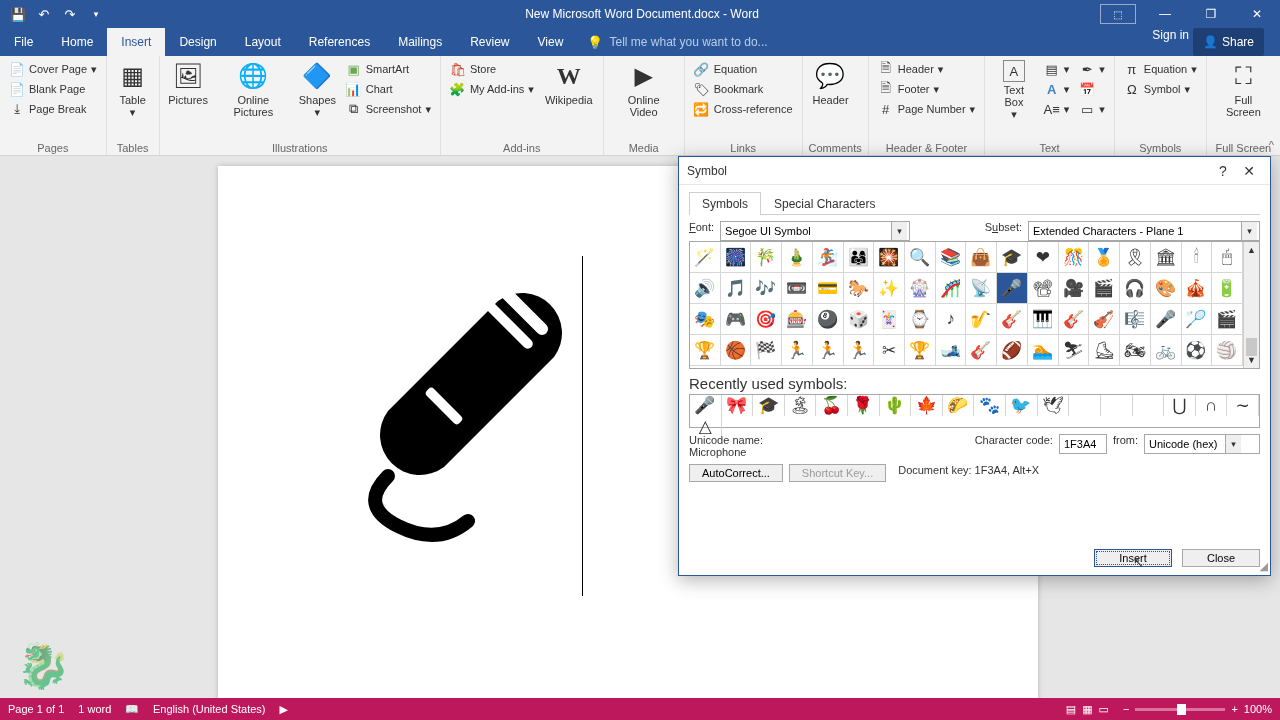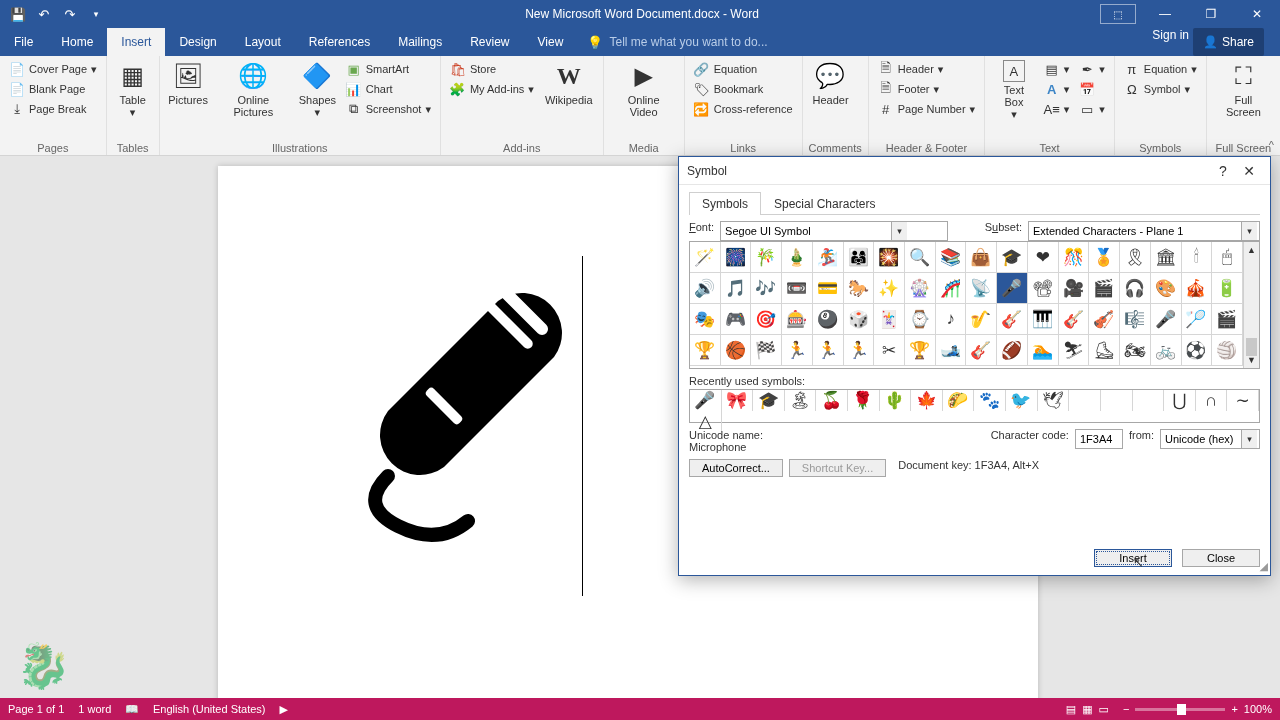--- a/index.html
+++ b/index.html
@@ -61,21 +61,21 @@
 .combo .dd{width:16px;text-align:center;border-left:1px solid #a7a7a7;font-size:9px;background:#efefef;height:100%;display:flex;align-items:center;justify-content:center;}
 
 .grid-wrap{ border:1px solid #a7a7a7; height:128px; display:flex;}
 .sym-grid { flex:1; display:grid; grid-template-columns: repeat(18, 1fr); grid-auto-rows:31px;}
 .sym-cell { border-right:1px solid #d6d6d6; border-bottom:1px solid #d6d6d6; display:flex; align-items:center;justify-content:center; font-size:17px; background:#fff;}
 .sym-cell.sel { background:#2b579a; color:#fff;}
 .grid-scroll{ width:16px; background:#efefef; border-left:1px solid #cfcfcf; position:relative;}
 .grid-scroll .sarrow{height:16px;display:flex;align-items:center;justify-content:center;font-size:9px;}
 .grid-scroll .thumb{position:absolute;left:2px;right:2px;top:96px;height:18px;background:#c8c8c8;}
 
-.recent-label{font-size:11px;margin:6px 0 2px 0;}
+.recent-label{font-size:15px;margin:6px 0 2px 0;}
 .recent-grid{ border:1px solid #a7a7a7; height:34px; display:grid; grid-template-columns: repeat(18,1fr);}
 .recent-cell{ border-right:1px solid #d6d6d6; display:flex; align-items:center; justify-content:center; font-size:17px;}
 
 .meta-row{ display:flex; gap:6px; margin-top:6px; font-size:11px;}
 .meta-row .flex{flex:1;}
 .ccode{ border:1px solid #a7a7a7; height:20px; padding:9px 4px; font-size:11px; width:48px;}
 .dlg-btn { border:1px solid #a7a7a7; background:#efefef; padding:2px 12px; font-size:11px;}
 .dlg-btn.wide{min-width:78px;}
 .dlg-btn.focus{border:1px solid #2b579a; outline:1px dotted #2b579a; outline-offset:-3px;}
 .dlg-btn.disabled{color:#9a9a9a;}
@@ -334,21 +334,21 @@
     <span class="x">?</span>
     <span class="x">✕</span>
   </div>
   <div class="dlg-body">
     <div class="dlgtabs">
       <div class="dlgtab active">Symbols</div>
       <div class="dlgtab">Special Characters</div>
     </div>
     <div class="row">
       <label><span class="underline">F</span>ont:</label>
-      <div class="combo" style="width:228px;">
+      <div class="combo" style="width:190px;">
         <input style="width: 170px;" value="Segoe UI Symbol">
         <span class="dd">▾</span>
       </div>
       <span style="flex:1"></span>
       <label>S<span class="underline">u</span>bset:</label>
       <div class="combo" style="width:232px;">
         <input style="width: 212px;" value="Extended Characters - Plane 1">
         <span class="dd">▾</span>
       </div>
     </div>
@@ -460,21 +460,21 @@
 
     <div class="meta-row">
       <div>
         <div>Unicode name:</div>
         <div>Microphone</div>
       </div>
       <span class="flex"></span>
       <label><span class="underline">C</span>haracter code:</label>
       <input class="ccode" value="1F3A4" style="">
       <label>fro<span class="underline">m</span>:</label>
-      <div class="combo" style="width:100px;">
+      <div class="combo" style="width:116px;">
         <input style="width: 80px;" value="Unicode (hex)">
         <span class="dd">▾</span>
       </div>
     </div>
 
     <div class="meta-row">
       <button class="dlg-btn">AutoCorrect...</button>
       <button class="dlg-btn disabled">Shortcut Key...</button>
       <span style="margin-left:6px;">Document key: 1F3A4, Alt+X</span>
     </div>

